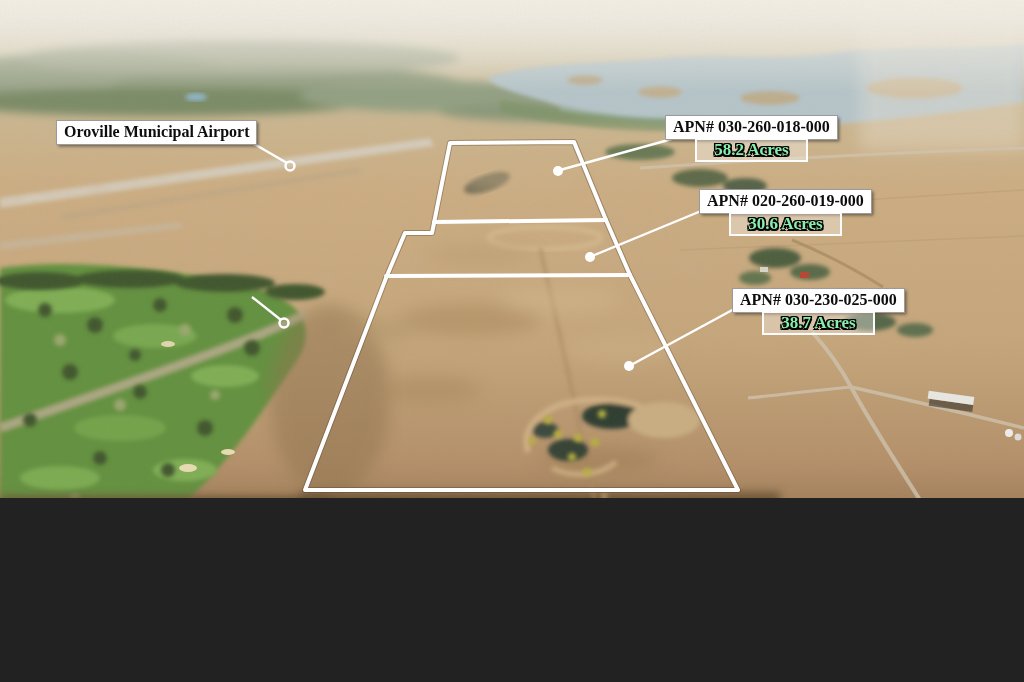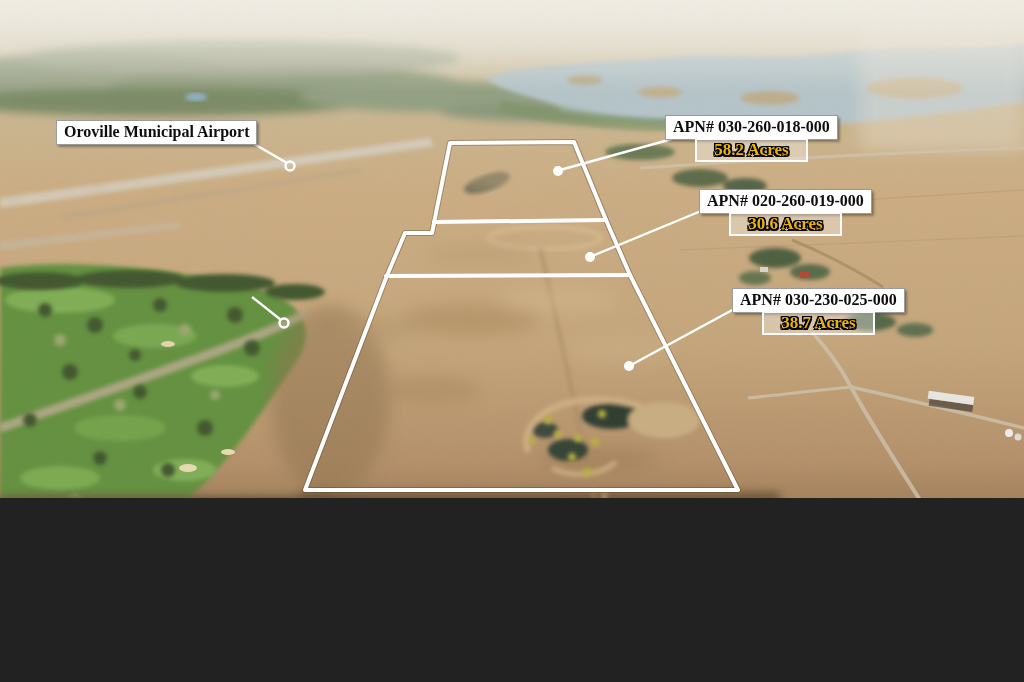--- a/index.html
+++ b/index.html
@@ -32,21 +32,21 @@
     padding:1px 7px;border:1px solid #9b9b9b;
     box-shadow:1.5px 1.5px 3px rgba(0,0,0,.45);
     white-space:nowrap;
   }
   .acres{
     margin-top:-2px;
     background:rgba(255,255,255,.34);
     border:2px solid rgba(255,255,255,.95);
     padding:0 17px;
     font-weight:bold;font-size:17px;line-height:1.2;
-    color:#eab308;white-space:nowrap;
+    color:#86efac;white-space:nowrap;
     text-shadow:-1.5px -1.5px 0 #000,1.5px -1.5px 0 #000,-1.5px 1.5px 0 #000,
       1.5px 1.5px 0 #000,-1.5px 0 0 #000,1.5px 0 0 #000,0 -1.5px 0 #000,0 1.5px 0 #000;
   }
   .watermark{
     position:absolute;left:449px;top:649px;
     font-size:30px;font-weight:400;letter-spacing:3px;
     color:rgba(255,255,255,.42);
   }
 </style>
 </head>

